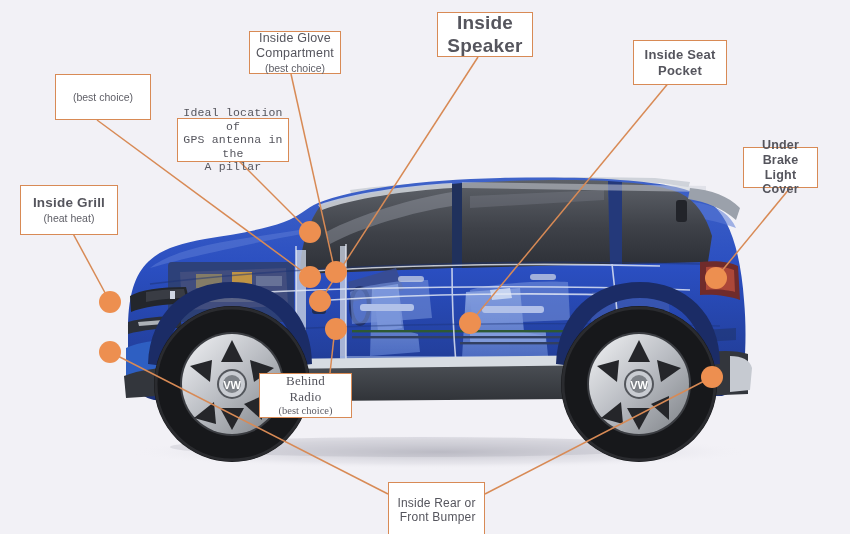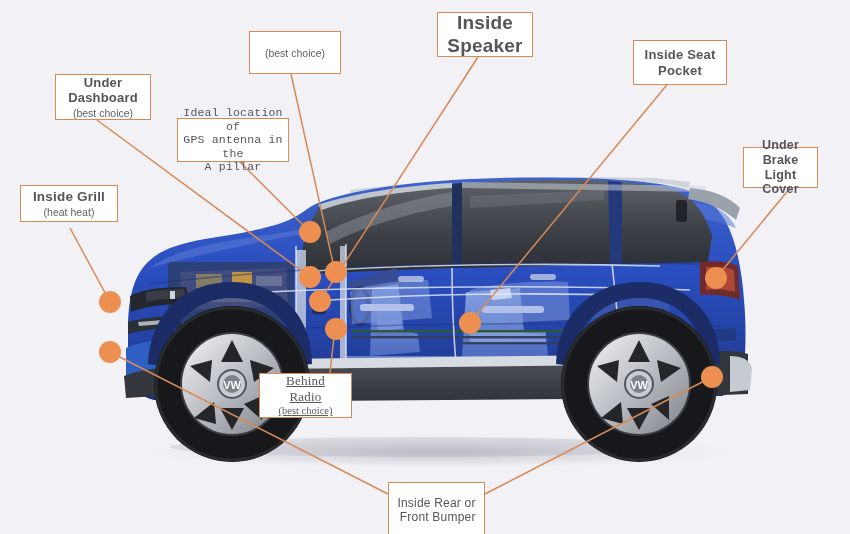--- a/index.html
+++ b/index.html
@@ -43,21 +43,20 @@
   }
   .callout .c-sub {
     font-size: 10.5px;
     line-height: 1.18;
     color: #5e5e66;
     margin-top: 1px;
   }
   .callout.serif .c-title,
   .callout.serif .c-sub {
     font-family: "Liberation Serif", serif;
-    text-decoration: underline;
   }
   .callout.serif .c-title { font-weight: normal; }
   .callout.plain .c-title { font-weight: normal; }
 </style>
 </head>
 <body>
 
 <div id="stage">
 
   <svg id="diagram-svg" viewBox="0 0 850 534">
@@ -284,39 +283,39 @@
         <circle cx="320" cy="301" r="11" fill="#ed8f50"></circle>
         <circle cx="336" cy="329" r="11" fill="#ed8f50"></circle>
         <circle cx="470" cy="323" r="11" fill="#ed8f50"></circle>
         <circle cx="716" cy="278" r="11" fill="#ed8f50"></circle>
         <circle cx="712" cy="377" r="11" fill="#ed8f50"></circle>
       </g>
   </svg>
 
   <div id="callouts-layer">
       <div class="callout " style="left: 55px; top: 74px; width: 96px; height: 46px; border-color: rgb(216, 138, 85);">
-        <div class="c-title" style="font-size: 13px;">Under<br>Dashboard</div>
         <div class="c-sub">(best choice)</div>
       </div>
       <div class="callout plain" style="left: 177px; top: 118px; width: 112px; height: 44px; border-color: rgb(216, 138, 85); font-family: Liberation Mono, monospace;">
         <div class="c-title" style="font-size: 11.5px;">Ideal location of<br>GPS antenna in the<br>A pillar</div>
       </div>
       <div class="callout plain" style="left: 249px; top: 31px; width: 92px; height: 43px; border-color: rgb(216, 138, 85);">
+        <div class="c-title" style="font-size: 12.5px;">Inside Glove<br>Compartment</div>
         <div class="c-sub">(best choice)</div>
       </div>
       <div class="callout " style="left: 437px; top: 12px; width: 96px; height: 45px; border-color: rgb(216, 138, 85);">
         <div class="c-title" style="font-size: 19px;">Inside<br>Speaker</div>
       </div>
       <div class="callout " style="left: 633px; top: 40px; width: 94px; height: 45px; border-color: rgb(216, 138, 85);">
         <div class="c-title" style="font-size: 13px;">Inside Seat<br>Pocket</div>
       </div>
       <div class="callout " style="left: 743px; top: 147px; width: 75px; height: 41px; border-color: rgb(216, 138, 85);">
         <div class="c-title" style="font-size: 12.5px;">Under Brake<br>Light Cover</div>
       </div>
-      <div class="callout " style="left: 20px; top: 185px; width: 98px; height: 37px; border-color: rgb(216, 138, 85); text-align: right;">
+      <div class="callout " style="left: 20px; top: 185px; width: 98px; height: 50px; border-color: rgb(216, 138, 85); text-align: right;">
         <div class="c-title" style="font-size: 13.5px;">Inside Grill</div>
         <div class="c-sub">(heat heat)</div>
       </div>
       <div class="callout serif" style="left: 259px; top: 373px; width: 93px; height: 45px; border-color: rgb(216, 138, 85);">
         <div class="c-title" style="font-size: 13px;">Behind<br>Radio</div>
         <div class="c-sub">(best choice)</div>
       </div>
       <div class="callout plain" style="left: 388px; top: 482px; width: 97px; height: 56px; border-color: rgb(216, 138, 85); text-align: right;">
         <div class="c-title" style="font-size: 12px;">Inside Rear or<br>Front Bumper</div>
       </div>

